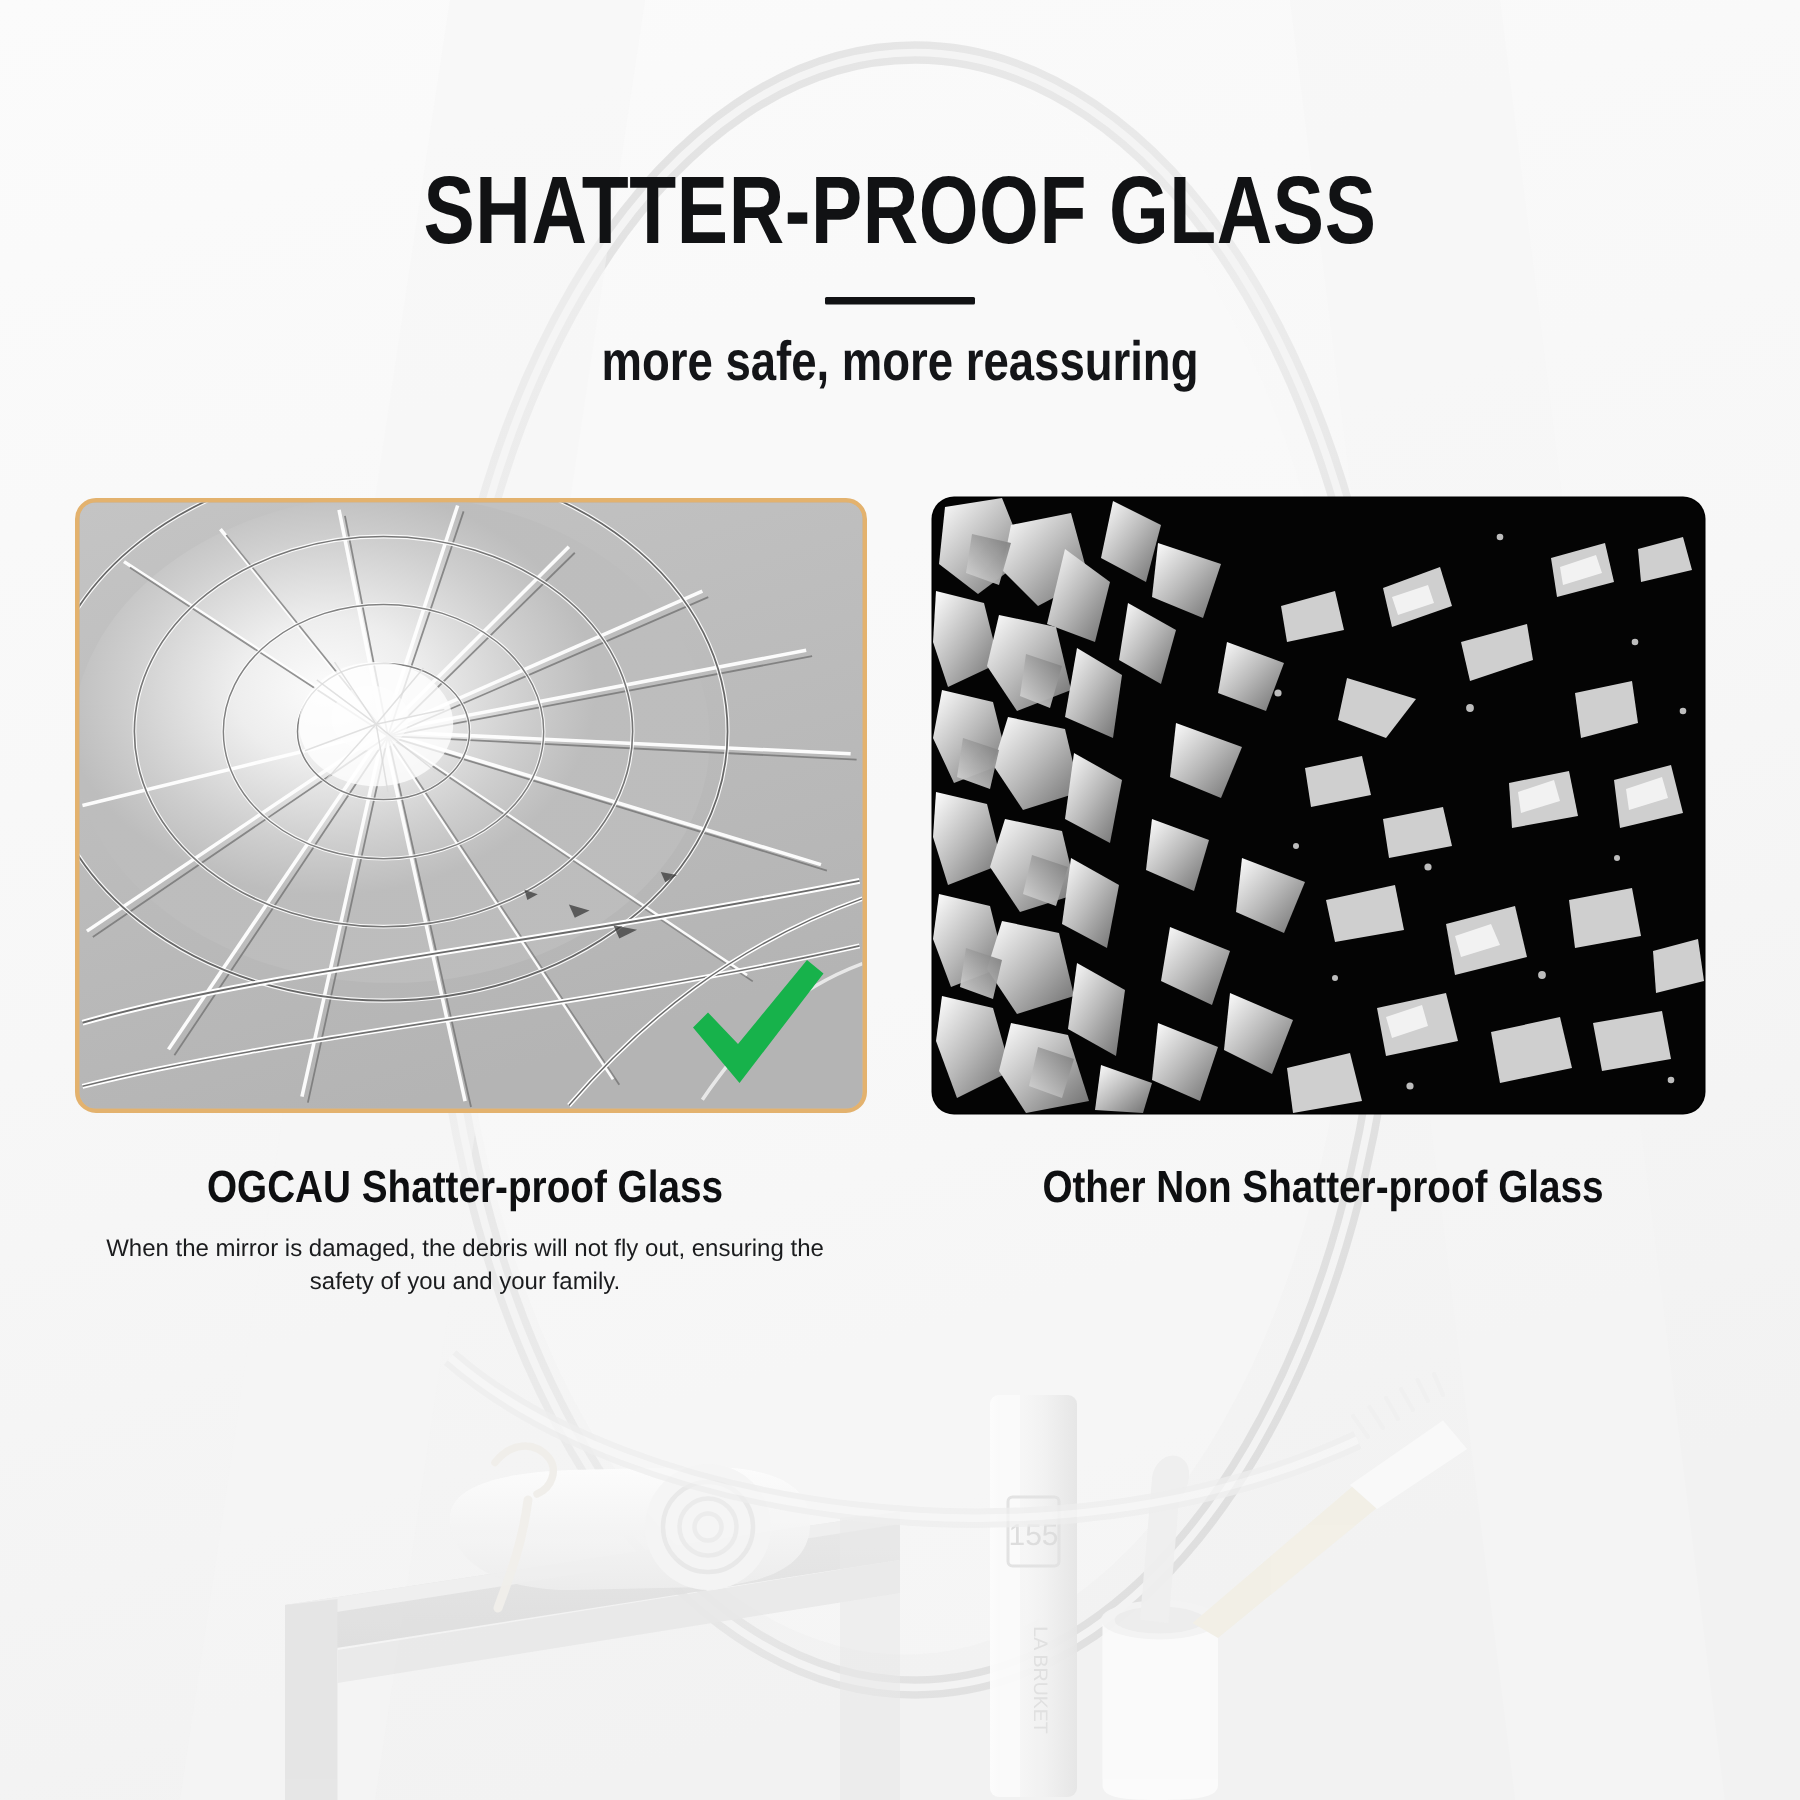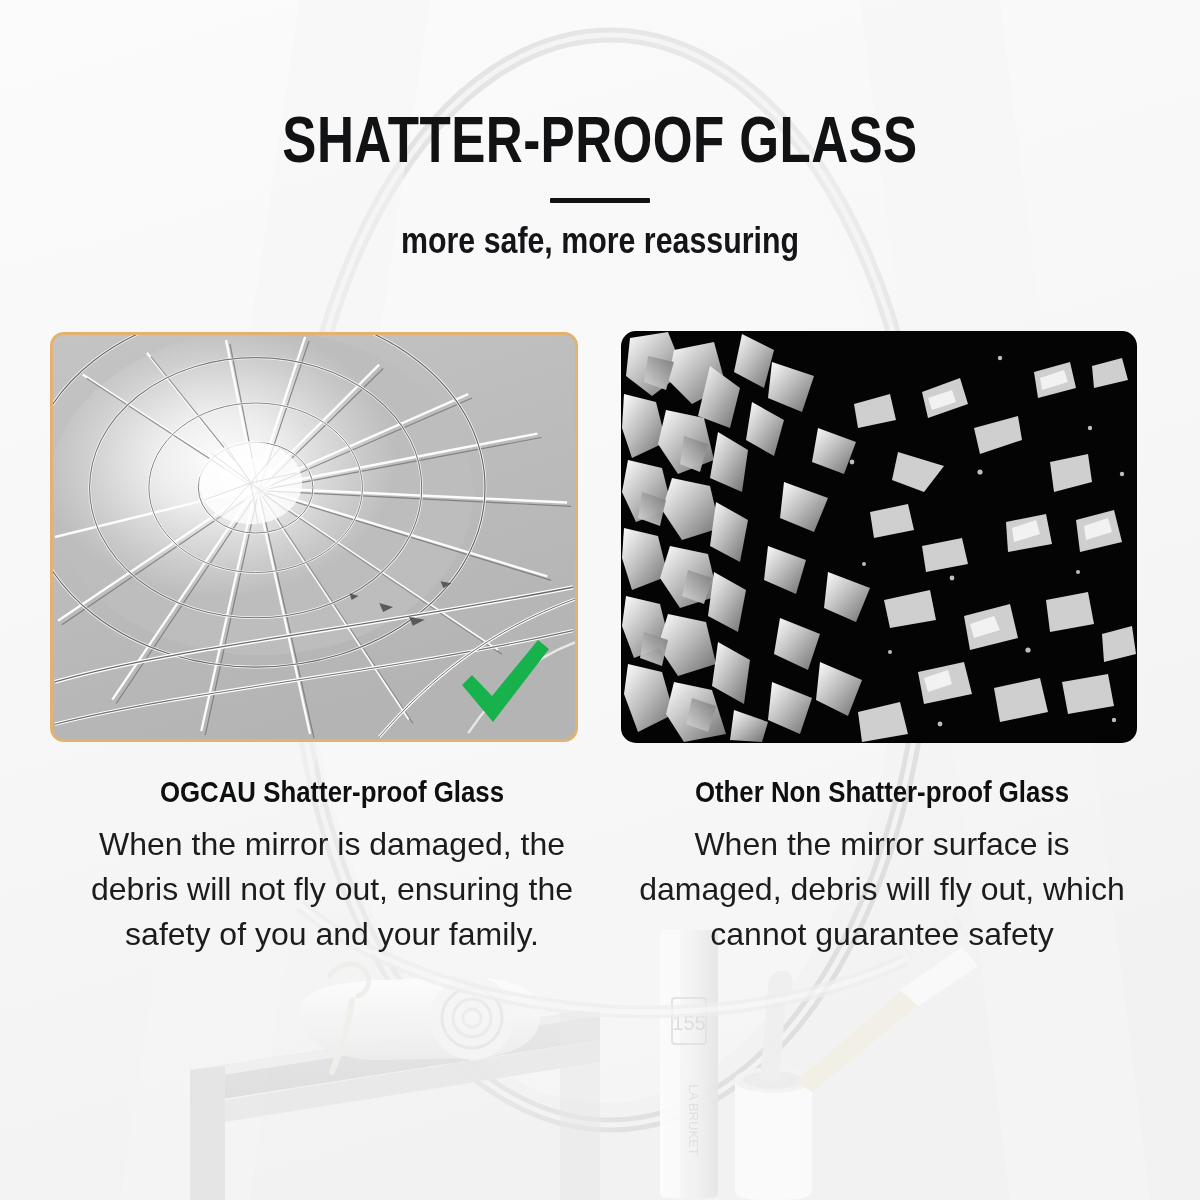--- a/index.html
+++ b/index.html
@@ -69,36 +69,36 @@
 
   
   .check-badge{
     position:absolute;right:22px;bottom:8px;
     width:104px;height:104px;z-index:4;pointer-events:none;
   }
 
   
   .captions{position:absolute;left:0;right:0;top:776px;z-index:3;}
   .caption{position:absolute;top:0;text-align:center;}
-  .caption.left{left:68px;width:528px;}
+  .caption.left{left:46px;width:528px;}
   .caption.right{left:625px;width:514px;}
   .cap-title{
     font-family:"Liberation Sans Narrow","Liberation Sans",sans-serif;
     font-weight:700;
     font-size:30px;
     line-height:1.05;
     color:#0e0f11;
     transform:scaleX(.86);
     white-space:nowrap;
     margin:0;
   }
   .cap-body{
     font-family:"Liberation Sans","DejaVu Sans",sans-serif;
     font-weight:400;
-    font-size:32px;
+    font-size:16px;
     line-height:1.42;
     color:#1b1c1e;
     margin:14px auto 0 auto;
     width:505px;
   }
   .caption.right .cap-body{width:500px;}
 </style>
 </head>
 <body>
 
@@ -416,15 +416,14 @@
   </div>
 </div>
 
 <div class="captions">
   <div class="caption left">
     <p class="cap-title">OGCAU Shatter-proof Glass</p>
     <p class="cap-body">When the mirror is damaged, the debris will not fly out, ensuring the safety of you and your family.</p>
   </div>
   <div class="caption right">
     <p class="cap-title">Other Non Shatter-proof Glass</p>
-    <p class="cap-body">When the mirror surface is damaged, debris will fly out, which cannot guarantee safety</p>
   </div>
 </div>
 
 </body></html>

